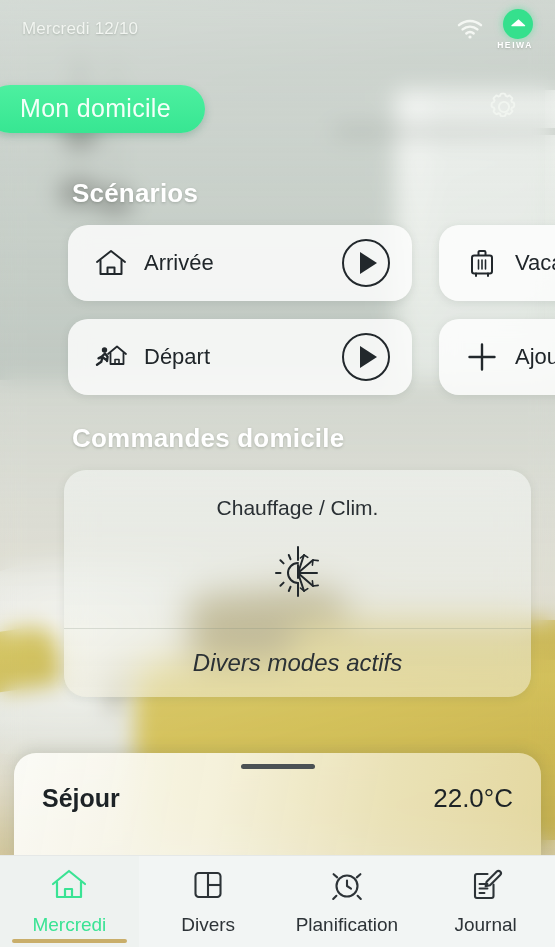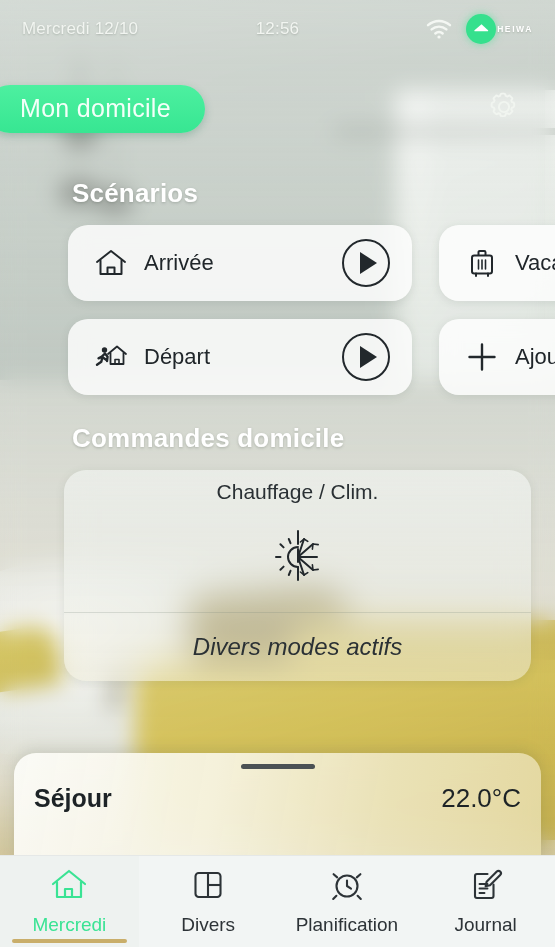--- a/index.html
+++ b/index.html
@@ -168,22 +168,22 @@
     margin-left: auto;
     display: flex;
     align-items: center;
     gap: 14px;
     position: relative;
     z-index: 2;
   }
   .wifi-icon { width: 26px; height: 20px; display: block; }
   .brand {
     display: flex;
-    flex-direction: row;
-    align-items: center;
+    flex-direction: column;
+    align-items: flex-end;
     gap: 1px;
   }
   .brand-badge {
     width: 30px; height: 30px;
     border-radius: 50%;
     background: #35e08d;
     display: flex; align-items: center; justify-content: center;
     box-shadow: 0 0 8px rgba(53,224,141,0.55);
   }
   .brand-name {
@@ -284,21 +284,21 @@
     margin: 0 24px 0 28px;
     border-radius: 22px;
     background: linear-gradient(180deg, rgba(243,246,243,0.62) 0%, rgba(240,243,238,0.52) 55%, rgba(242,240,224,0.50) 100%);
     backdrop-filter: blur(14px);
     -webkit-backdrop-filter: blur(14px);
     box-shadow: 0 2px 10px rgba(80,95,85,0.12);
     overflow: hidden;
     cursor: pointer;
   }
   .gc-body {
-    padding: 10px 0 18px;
+    padding: 26px 0 18px;
     display: flex;
     flex-direction: column;
     align-items: center;
   }
   .gc-title {
     font-size: 21px;
     color: #2a3034;
   }
   .gc-icon { margin-top: 20px; }
   .gc-divider { height: 1px; background: rgba(120,130,120,0.22); }
@@ -314,21 +314,21 @@
   .sheet {
     position: absolute;
     left: 14px; right: 14px; bottom: 84px;
     height: 110px;
     z-index: 7;
     border-radius: 22px 22px 0 0;
     background: linear-gradient(100deg, rgba(252,252,248,0.93) 0%, rgba(248,246,232,0.90) 38%, rgba(238,231,196,0.88) 70%, rgba(231,221,171,0.88) 100%);
     backdrop-filter: blur(16px);
     -webkit-backdrop-filter: blur(16px);
     box-shadow: 0 -3px 14px rgba(70,80,70,0.16);
-    padding: 0 20px;
+    padding: 0 28px;
   }
   .sheet-handle {
     width: 74px; height: 5px;
     border-radius: 3px;
     background: #4b5154;
     margin: 11px auto 0;
     cursor: grab;
   }
   .sheet-row {
     display: flex;
@@ -395,21 +395,20 @@
       <div class="bg-chair2"></div>
       <div class="bg-sofa2"></div>
       <div class="bg-sofa"></div>
     </div>
     <div class="bg-blur"></div>
     <div class="bg-haze"></div>
   </div>
 
   <div class="statusbar">
     <span class="sb-date">Mercredi 12/10</span>
-    <span class="sb-time">12:56</span>
     <span class="sb-right">
       <span>
         <svg class="wifi-icon" viewBox="0 0 26 20" fill="none">
           <path d="M2 6.2C5.2 3.4 9 2 13 2s7.8 1.4 11 4.2" stroke="#f4f7f3" stroke-width="2.4" stroke-linecap="round"></path>
           <path d="M5.6 10.4C7.7 8.6 10.3 7.6 13 7.6s5.3 1 7.4 2.8" stroke="#f4f7f3" stroke-width="2.4" stroke-linecap="round"></path>
           <path d="M9.3 14.5c1.1-1 2.4-1.5 3.7-1.5s2.6.5 3.7 1.5" stroke="#f4f7f3" stroke-width="2.4" stroke-linecap="round"></path>
           <circle cx="13" cy="18" r="1.6" fill="#f4f7f3"></circle>
         </svg>
       </span>
       <span class="brand">

